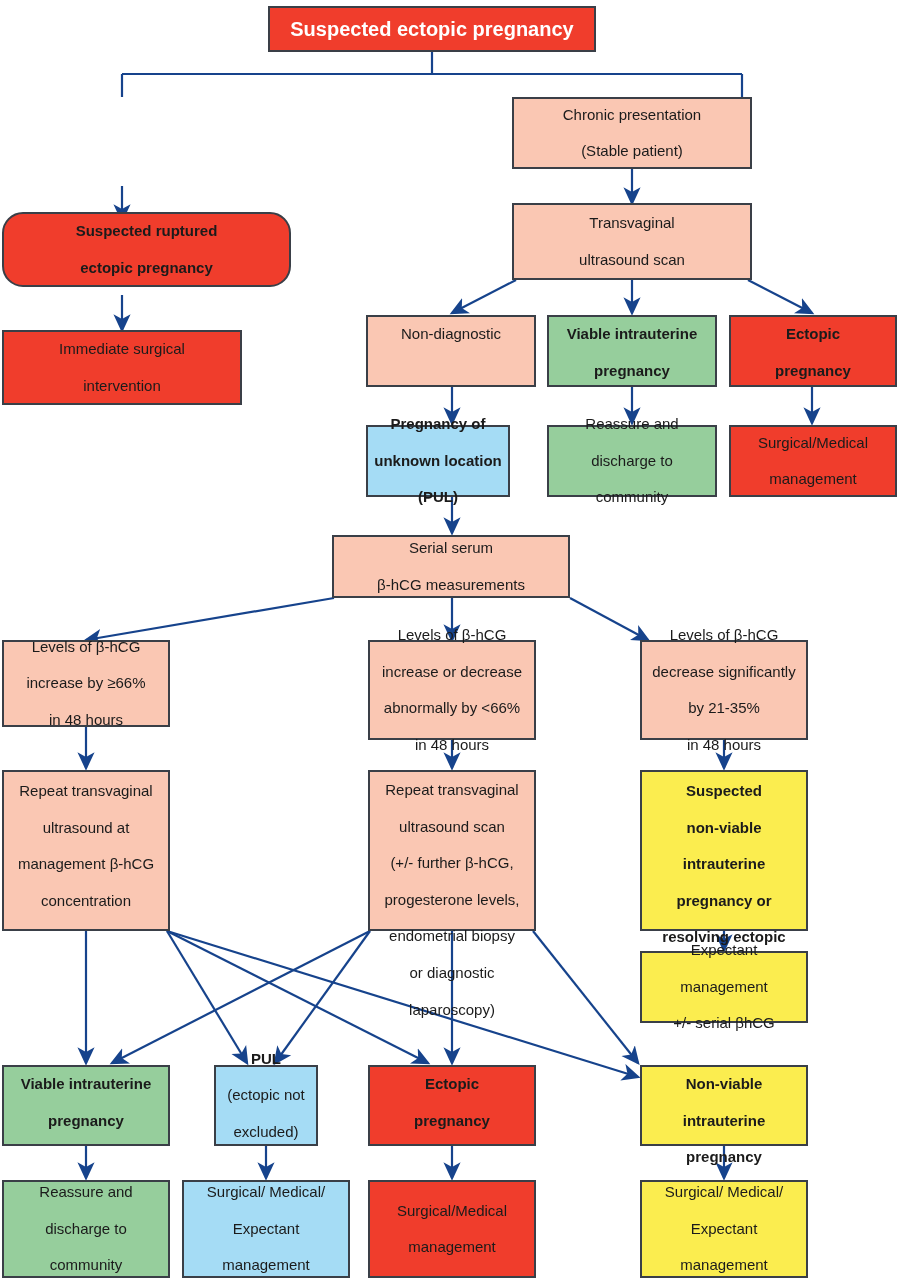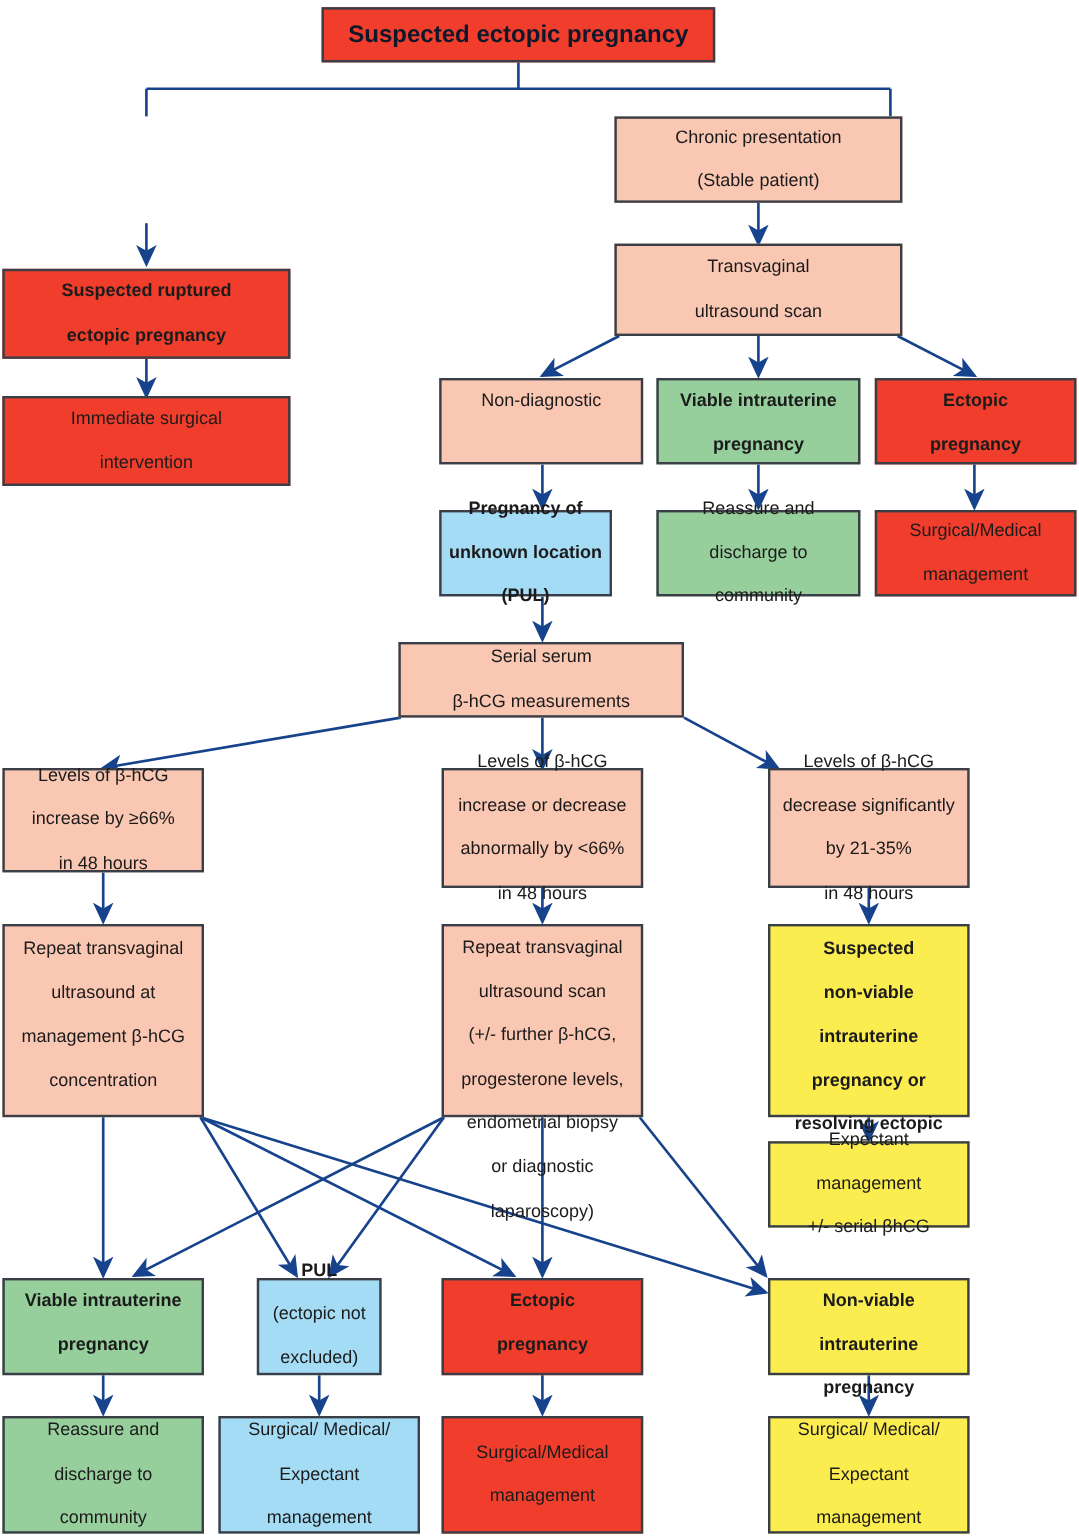--- a/index.html
+++ b/index.html
@@ -4,21 +4,21 @@
 <style>
   html,body{margin:0;padding:0;background:#ffffff;}
   body{font-family:"Liberation Sans","DejaVu Sans",sans-serif;}
   #chart{position:relative;width:899px;height:1280px;background:#ffffff;overflow:hidden;}
   svg.edges{position:absolute;left:0;top:0;width:899px;height:1280px;pointer-events:none;}
   .node{position:absolute;box-sizing:border-box;border:2px solid #3a3f47;
         display:flex;align-items:center;justify-content:center;text-align:center;
         color:#1b1b1b;line-height:1.22;padding:3px 5px;}
   .node span{display:block;width:100%;}
   .bold{font-weight:bold;}
-  .white{color:#0f172a;}
+  .white{color:#ffffff;}
   
   .c-red{background:#f03d2c;}
   .c-salmon{background:#fac7b3;}
   .c-green{background:#96ce9c;}
   .c-blue{background:#a5dcf5;}
   .c-yellow{background:#fbed4f;}
 </style>
 </head>
 <body>
 
@@ -77,21 +77,21 @@
       <path d="M452,1146 L452,1178" marker-end="url(#ah)"></path>
       <path d="M724,1146 L724,1178" marker-end="url(#ah)"></path>
     </g>
   </svg>
 
   <div class="node c-red" style="left:268px;top:6px;width:328px;height:46px;font-size:20px;">
     <span class="bold white">Suspected ectopic pregnancy</span>
   </div>
 
 
-  <div class="node c-red" style="left:2px;top:224px;width:240px;height:75px;font-size:15px;">
+  <div class="node c-red" style="left:2px;top:212px;width:289px;height:75px;font-size:15px;border-radius:21px;">
     <span class="bold">
       <span>Suspected ruptured</span><br>
       <span>ectopic pregnancy</span>
     </span>
   </div>
 
   <div class="node c-red" style="left:2px;top:330px;width:240px;height:75px;font-size:15px;">
     <span>
       <span>Immediate surgical</span><br>
       <span>intervention</span>

